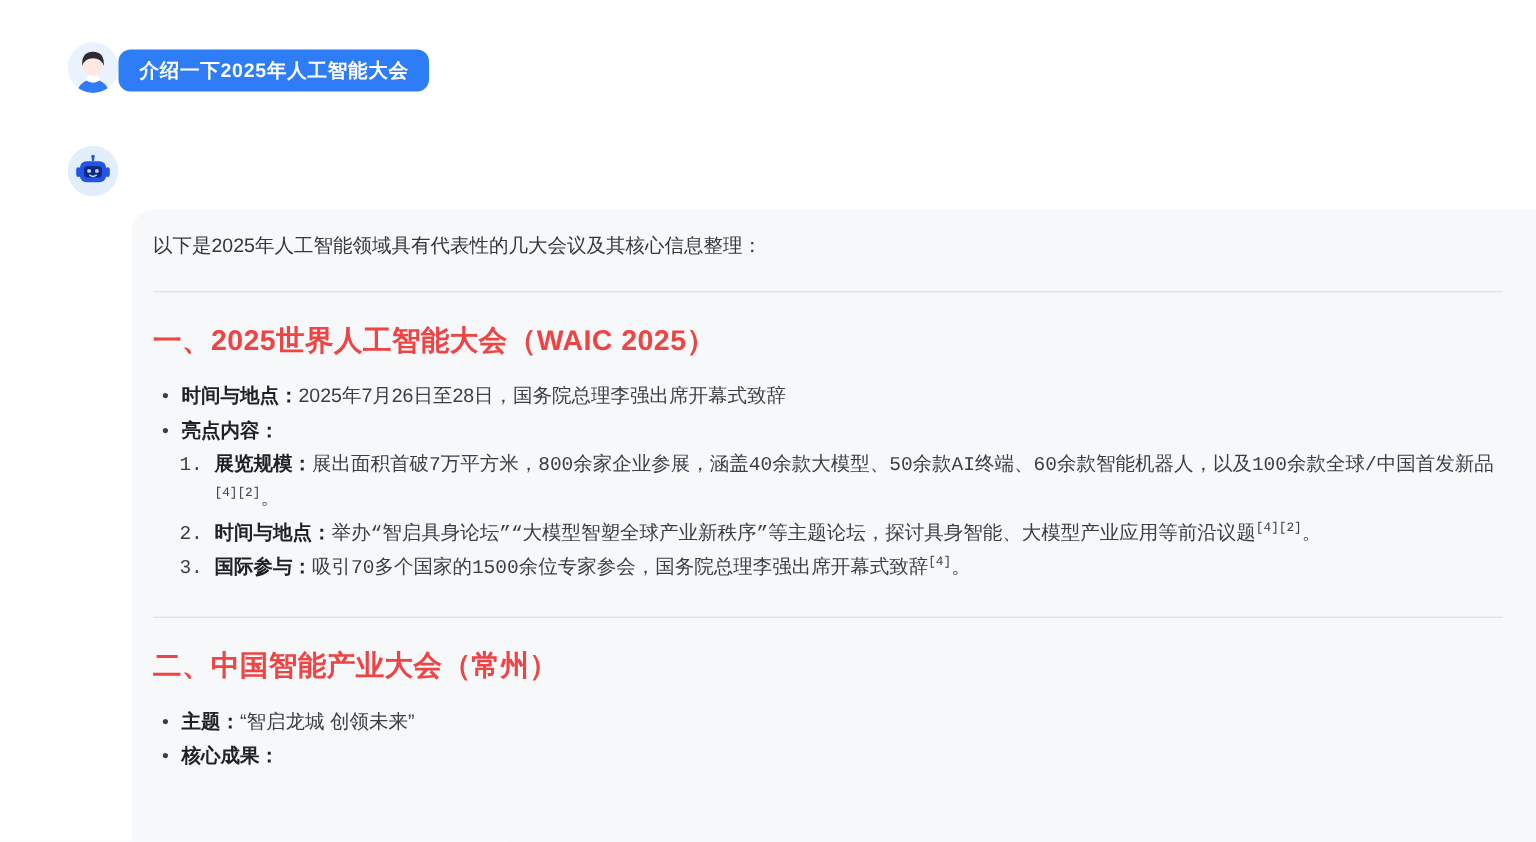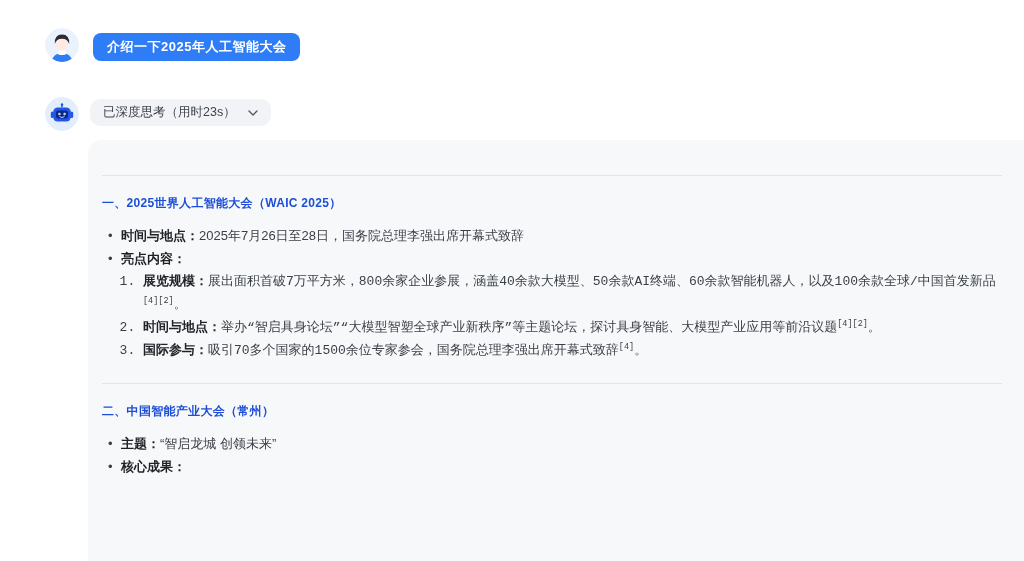--- a/index.html
+++ b/index.html
@@ -3,21 +3,21 @@
 <meta charset="utf-8">
 <style>
   html,body{margin:0;padding:0;}
   body{
     width:1024px;height:561px;position:relative;overflow:hidden;
     background:#ffffff;
     font-family:"Liberation Sans","DejaVu Sans",sans-serif;
     -webkit-font-smoothing:antialiased;
   }
   .row{position:absolute;left:45px;display:flex;align-items:flex-start;}
-  .user-row{top:28px;gap:14px;}
+  .user-row{top:28px;gap:0;}
   .bot-row{top:97px;gap:11px;}
   .avatar{width:34px;height:34px;border-radius:50%;overflow:hidden;flex:none;}
   .bubble{
     margin-top:5px;background:#2e7cf6;color:#ffffff;
     font-size:13px;font-weight:700;letter-spacing:.5px;
     padding:7px 14px;border-radius:8px;line-height:14px;white-space:nowrap;
   }
   .think-pill{
     margin-top:2px;display:flex;align-items:center;gap:12px;
     background:#f2f3f6;border:none;border-radius:10px;
@@ -25,21 +25,21 @@
     font-family:inherit;font-size:12.5px;color:#3f444b;white-space:nowrap;
   }
   .chev{display:flex;align-items:center;}
   .card{
     position:absolute;left:88px;top:140px;width:936px;height:470px;
     background:#f7f8fa;border-top-left-radius:14px;
     padding:14px 22px 0 14px;box-sizing:border-box;
   }
   .intro{margin:1px 0 0;font-size:13px;color:#33373d;line-height:18px;}
   hr.divider{border:none;border-top:1px solid #e2e4ea;margin:21px 0 0;}
-  .sec-title{margin:19px 0 0;font-size:12px;font-weight:700;color:#1d4ed8;letter-spacing:.3px;}
+  .sec-title{margin:19px 0 0;font-size:19px;font-weight:700;color:#ef4444;letter-spacing:.3px;}
   ul.bullets{list-style:none;margin:13px 0 0;padding:0 0 0 19px;}
   ul.bullets>li{position:relative;font-size:13px;line-height:22.5px;color:#3a3f46;}
   ul.bullets>li::before{content:"•";position:absolute;left:-13px;top:0;color:#3a3f46;}
   .lbl{font-weight:700;color:#1e2126;}
   ol.nums{margin:0;padding:0 0 0 22px;list-style:decimal;font-family:Liberation Mono, monospace;}
   ol.nums>li{font-size:13px;line-height:23px;color:#3a3f46;}
   sup.cite{font-size:8.5px;color:#3a3f46;line-height:0;cursor:pointer;}
 </style>
 </head>
 <body>
@@ -72,31 +72,24 @@
       <circle cx="17" cy="7.4" r="1.2" fill="#2155e8"></circle>
       <rect x="5.8" y="14.5" width="3" height="6.5" rx="1.5" fill="#2155e8"></rect>
       <rect x="25.2" y="14.5" width="3" height="6.5" rx="1.5" fill="#2155e8"></rect>
       <rect x="8.2" y="10.5" width="17.6" height="14" rx="4.5" fill="#2155e8"></rect>
       <rect x="11" y="13.6" width="12" height="7.8" rx="2.6" fill="#0e2a80"></rect>
       <rect x="13.2" y="15.8" width="2.4" height="2.4" rx="0.9" fill="#bfd8ff"></rect>
       <rect x="18.4" y="15.8" width="2.4" height="2.4" rx="0.9" fill="#bfd8ff"></rect>
       <path d="M14.8 19.8 q2.2 1.6 4.4 0" stroke="#bfd8ff" stroke-width="1" fill="none" stroke-linecap="round"></path>
     </svg>
   </div>
-  <button class="think-pill">
-    <span>已深度思考（用时23s）</span>
-    <span class="chev">
-      <svg width="10" height="6" viewBox="0 0 10 6">
-          <path d="M1 1 l4 4 l4-4" stroke="#55595f" stroke-width="1.4" fill="none" stroke-linecap="round" stroke-linejoin="round"></path>
-        </svg>
-    </span>
-  </button>
 </div>
 
 <div class="card">
+  <p class="intro">以下是2025年人工智能领域具有代表性的几大会议及其核心信息整理：</p>
   <div id="sections">
   <section>
     <hr class="divider">
     <h2 class="sec-title">一、2025世界人工智能大会（WAIC 2025）</h2>
     <ul class="bullets">
   <li><span class="lbl">时间与地点：</span><span>2025年7月26日至28日，国务院总理李强出席开幕式致辞</span><span></span><span></span></li>
 
 
 
   <li><span class="lbl">亮点内容：</span><span></span><span></span><span></span><ol class="nums">

